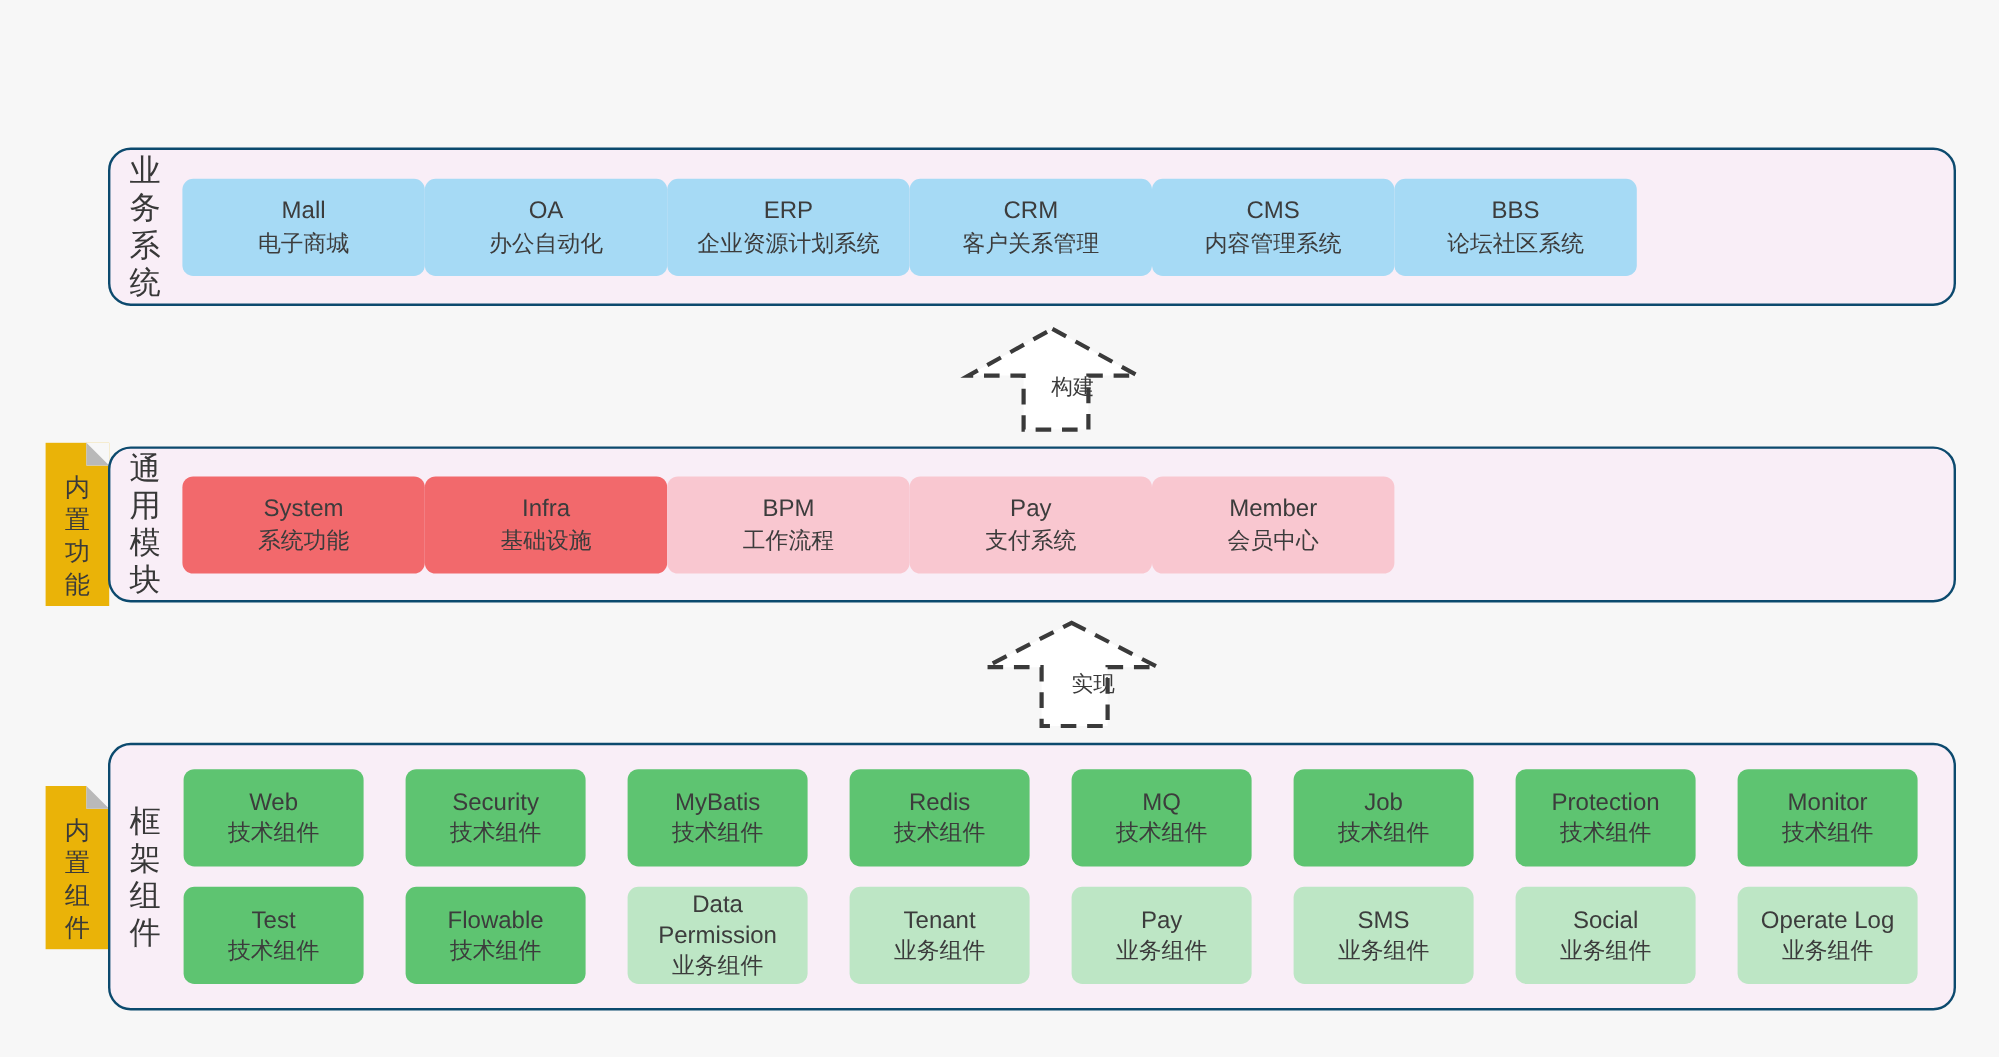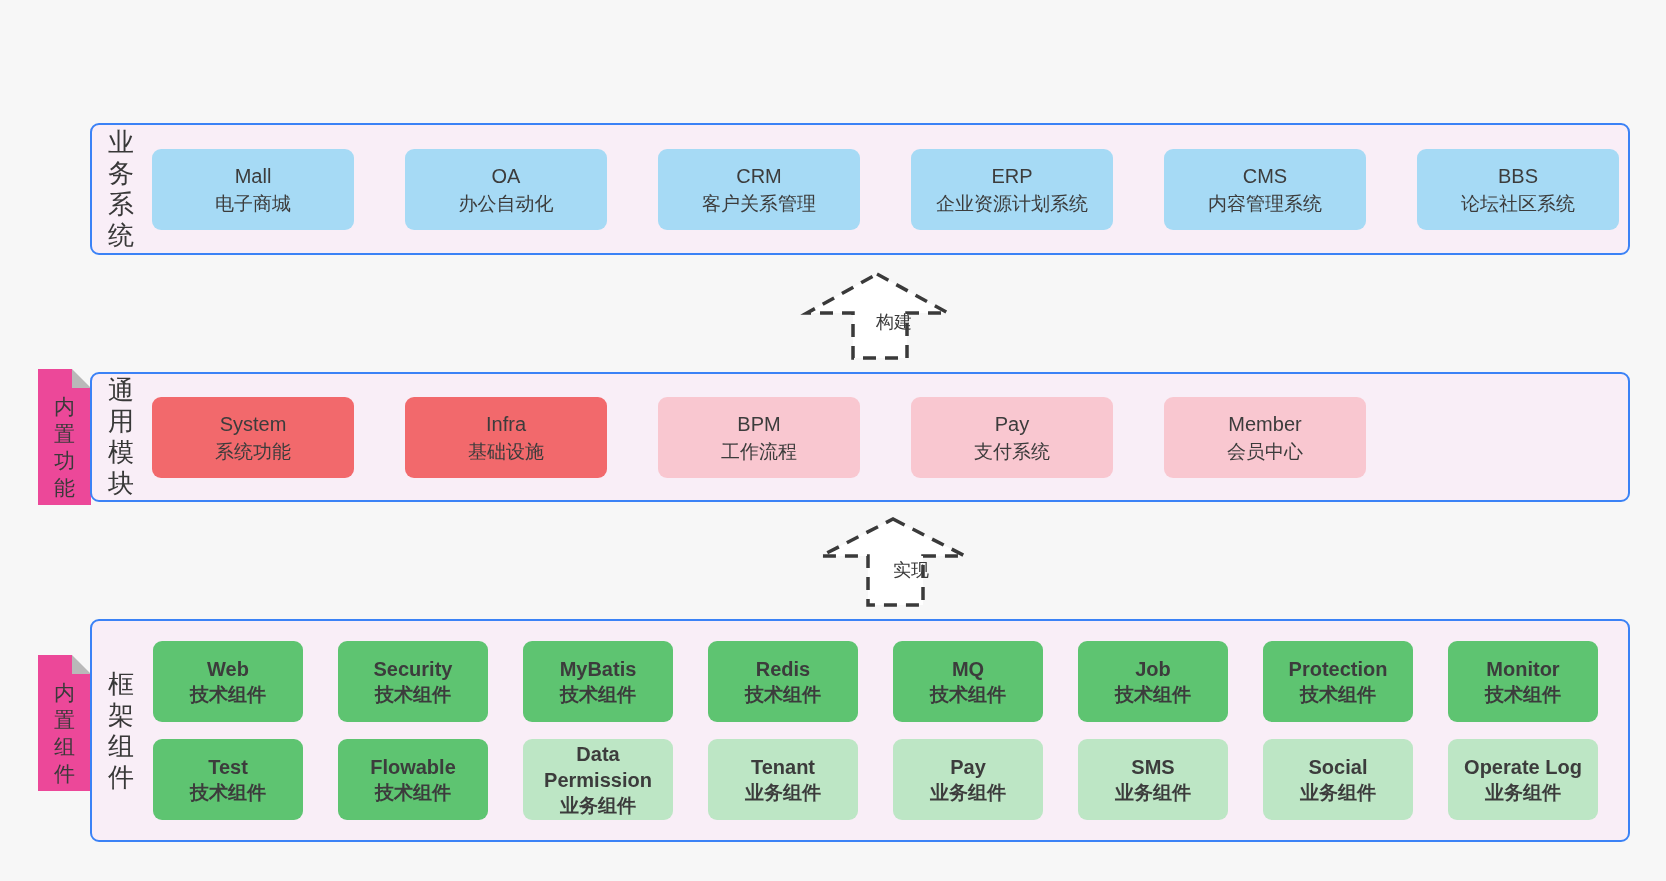--- a/index.html
+++ b/index.html
@@ -4,53 +4,53 @@
 <style>
   html,body{margin:0;padding:0;}
   body{
     width:1666px;height:881px;position:relative;overflow:hidden;
     background:#f7f7f7;color:#3c3c3c;
     font-family:"Liberation Sans", sans-serif;
   }
   
   .panel{
     position:absolute;left:90px;width:1540px;box-sizing:border-box;
-    background:#f9eef7;border:2px solid #3b82f6;border-radius:9px;
+    background:#f9eef7;border:2px solid #0c4a6e;border-radius:19px;
     display:flex;align-items:center;z-index:1;
   }
   .panel1{top:123px;height:132px;}
   .panel2{top:372px;height:130px;}
   .panel3{top:619px;height:223px;}
   .vlabel{flex:0 0 58px;display:flex;justify-content:center;}
   .vlabel .vtext{
     width:27px;font-size:26px;line-height:31px;text-align:center;
     word-break:break-all;color:#383838;
   }
-  .boxes{display:flex;gap:51px;margin-left:2px;}
+  .boxes{display:flex;margin-left:2px;}
   .rows{display:flex;flex-direction:column;gap:17px;margin-left:3px;}
   .rows .boxes{gap:35px;margin-left:0;}
   .box{
     box-sizing:border-box;border-radius:9px;display:flex;flex-direction:column;
     align-items:center;justify-content:center;text-align:center;padding:2px 4px;
   }
   .box-lg{width:202px;height:81px;}
-  .box-sm{width:150px;height:81px;font-weight:bold;}
+  .box-sm{width:150px;height:81px;}
   .box .t{font-size:20px;line-height:28px;}
   .box .s{font-size:19px;line-height:27px;}
   .box-sm .t{line-height:26px;}
   .box-sm .s{line-height:25px;}
   .blue{background:#a6daf5;}
   .red{background:#f2696c;}
   .pink{background:#f9c7d0;}
   .green{background:#5ec471;}
   .lightgreen{background:#bde6c5;}
   
   .sticky{
     position:absolute;left:38px;width:53px;box-sizing:border-box;
-    background:#ec4899;z-index:0;display:flex;justify-content:center;
+    background:#eab308;z-index:0;display:flex;justify-content:center;
     padding-top:24px;
   }
   .sticky1{top:369px;height:136px;}
   .sticky2{top:655px;height:136px;}
   .sticky::before{
     content:'';position:absolute;top:0;right:0;width:19px;height:19px;
     background:#f7f7f7;
   }
   .sticky::after{
     content:'';position:absolute;top:0;right:0;width:0;height:0;
@@ -82,26 +82,26 @@
   <div class="boxes">
     <div class="box box-lg blue">
       <div class="t">Mall</div>
       <div class="s">电子商城</div>
     </div>
     <div class="box box-lg blue">
       <div class="t">OA</div>
       <div class="s">办公自动化</div>
     </div>
     <div class="box box-lg blue">
+      <div class="t">ERP</div>
+      <div class="s">企业资源计划系统</div>
+    </div>
+    <div class="box box-lg blue">
       <div class="t">CRM</div>
       <div class="s">客户关系管理</div>
-    </div>
-    <div class="box box-lg blue">
-      <div class="t">ERP</div>
-      <div class="s">企业资源计划系统</div>
     </div>
     <div class="box box-lg blue">
       <div class="t">CMS</div>
       <div class="s">内容管理系统</div>
     </div>
     <div class="box box-lg blue">
       <div class="t">BBS</div>
       <div class="s">论坛社区系统</div>
     </div>
   </div>

